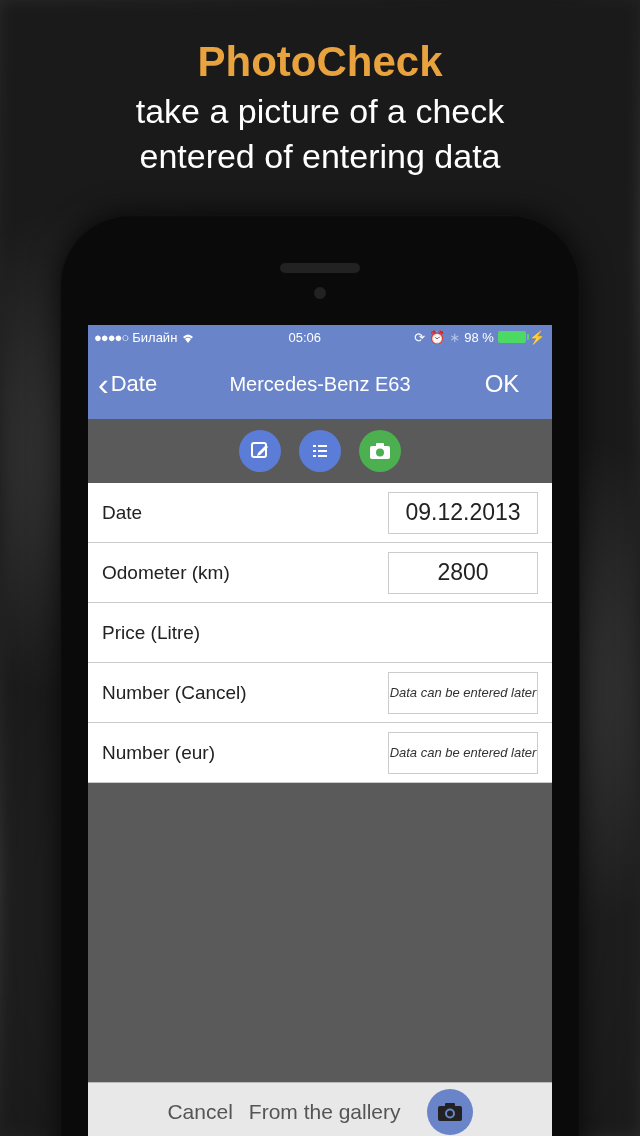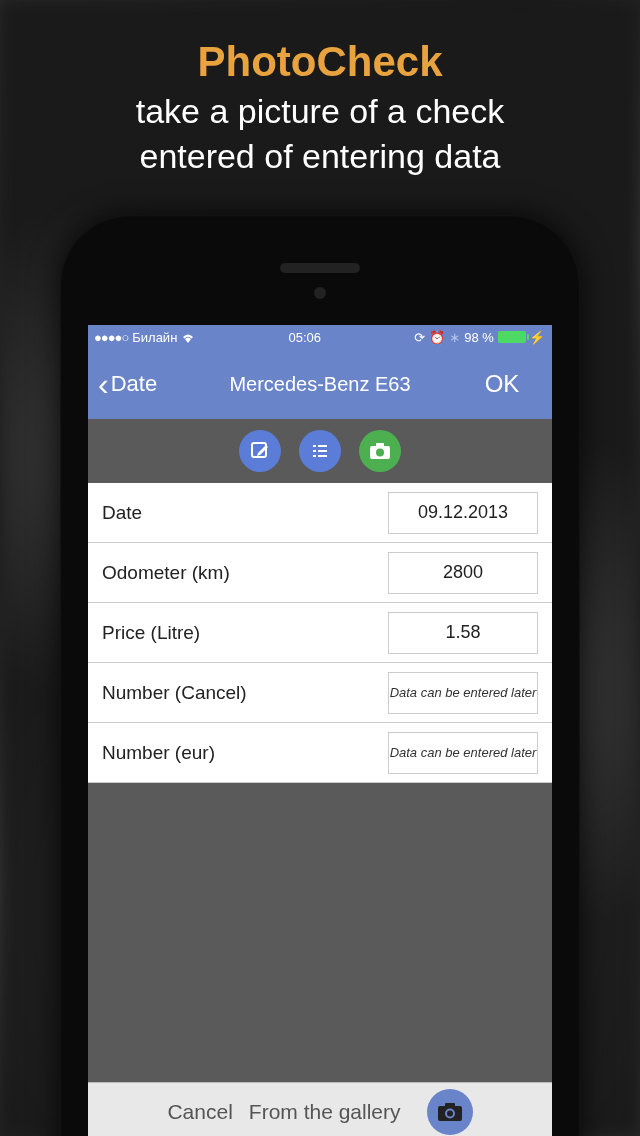--- a/index.html
+++ b/index.html
@@ -177,21 +177,21 @@
   }
   .form-label {
     font-size: 19px;
     color: #222;
   }
   .form-input {
     width: 150px;
     height: 42px;
     border: 1px solid #ccc;
     text-align: center;
-    font-size: 18px;
+    font-size: 23px;
     display: flex;
     align-items: center;
     justify-content: center;
     color: #222;
   }
   .form-input.small {
     font-size: 13px;
     line-height: 1.2;
     flex-direction: column;
     color: #333;
@@ -309,21 +309,20 @@
       <div class="form-row">
         <div class="form-label">Date</div>
         <div class="form-input">09.12.2013</div>
       </div>
       <div class="form-row">
         <div class="form-label">Odometer (km)</div>
         <div class="form-input">2800</div>
       </div>
       <div class="form-row">
         <div class="form-label">Price (Litre)</div>
-        <div class="form-input">1.58</div>
       </div>
       <div class="form-row">
         <div class="form-label">Number (Cancel)</div>
         <div class="form-input small">Data can be entered later</div>
       </div>
       <div class="form-row">
         <div class="form-label">Number (eur)</div>
         <div class="form-input small">Data can be entered later</div>
       </div>
     </div>

